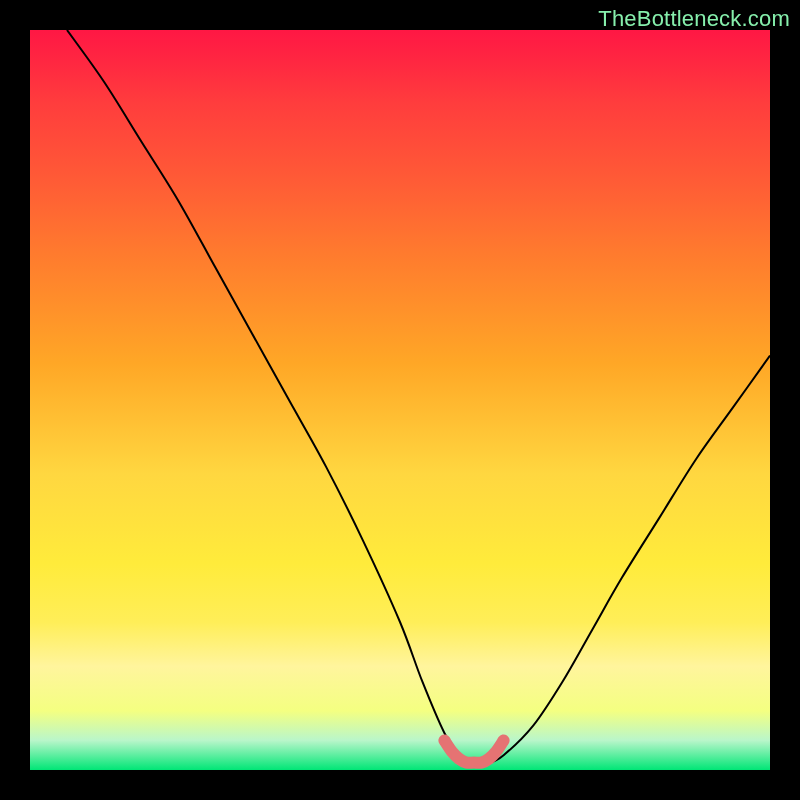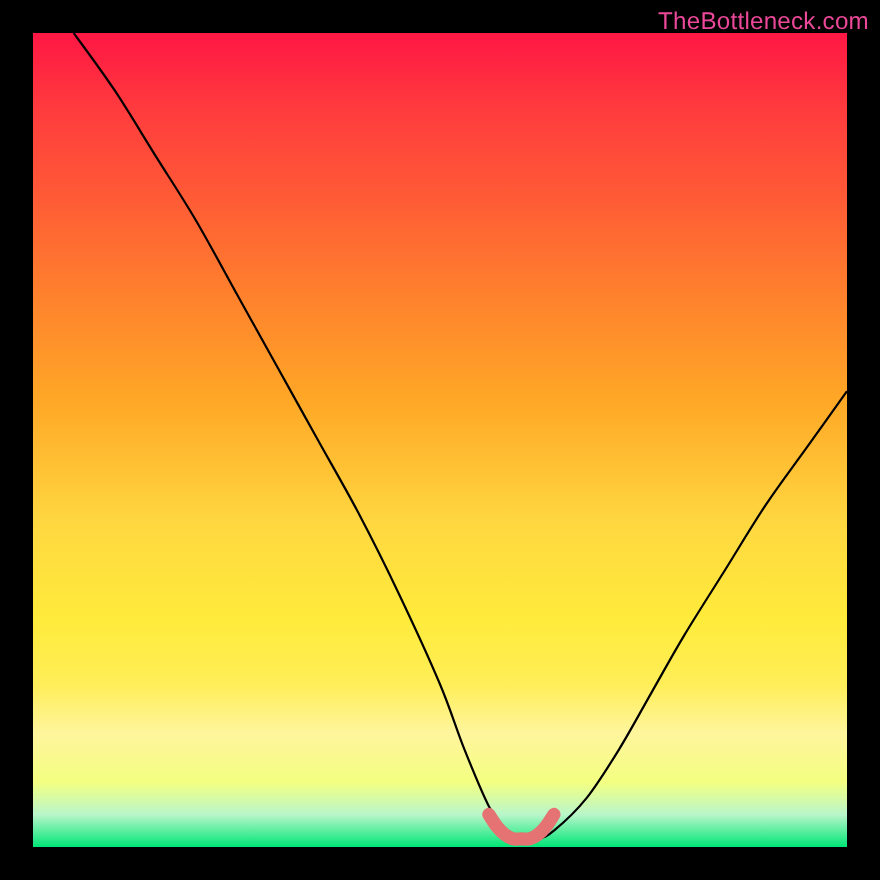--- a/index.html
+++ b/index.html
@@ -31,21 +31,21 @@
       #00e676 100%
     );
   }
   .watermark {
     position: absolute;
     top: 6px;
     right: 10px;
     font-family: Arial, sans-serif;
     font-size: 22px;
     font-weight: 500;
-    color: #ec4899;
+    color: #86efac;
     letter-spacing: 0.2px;
   }
   svg.curve {
     position: absolute;
     left: 0;
     top: 0;
     width: 100%;
     height: 100%;
   }
 </style>

